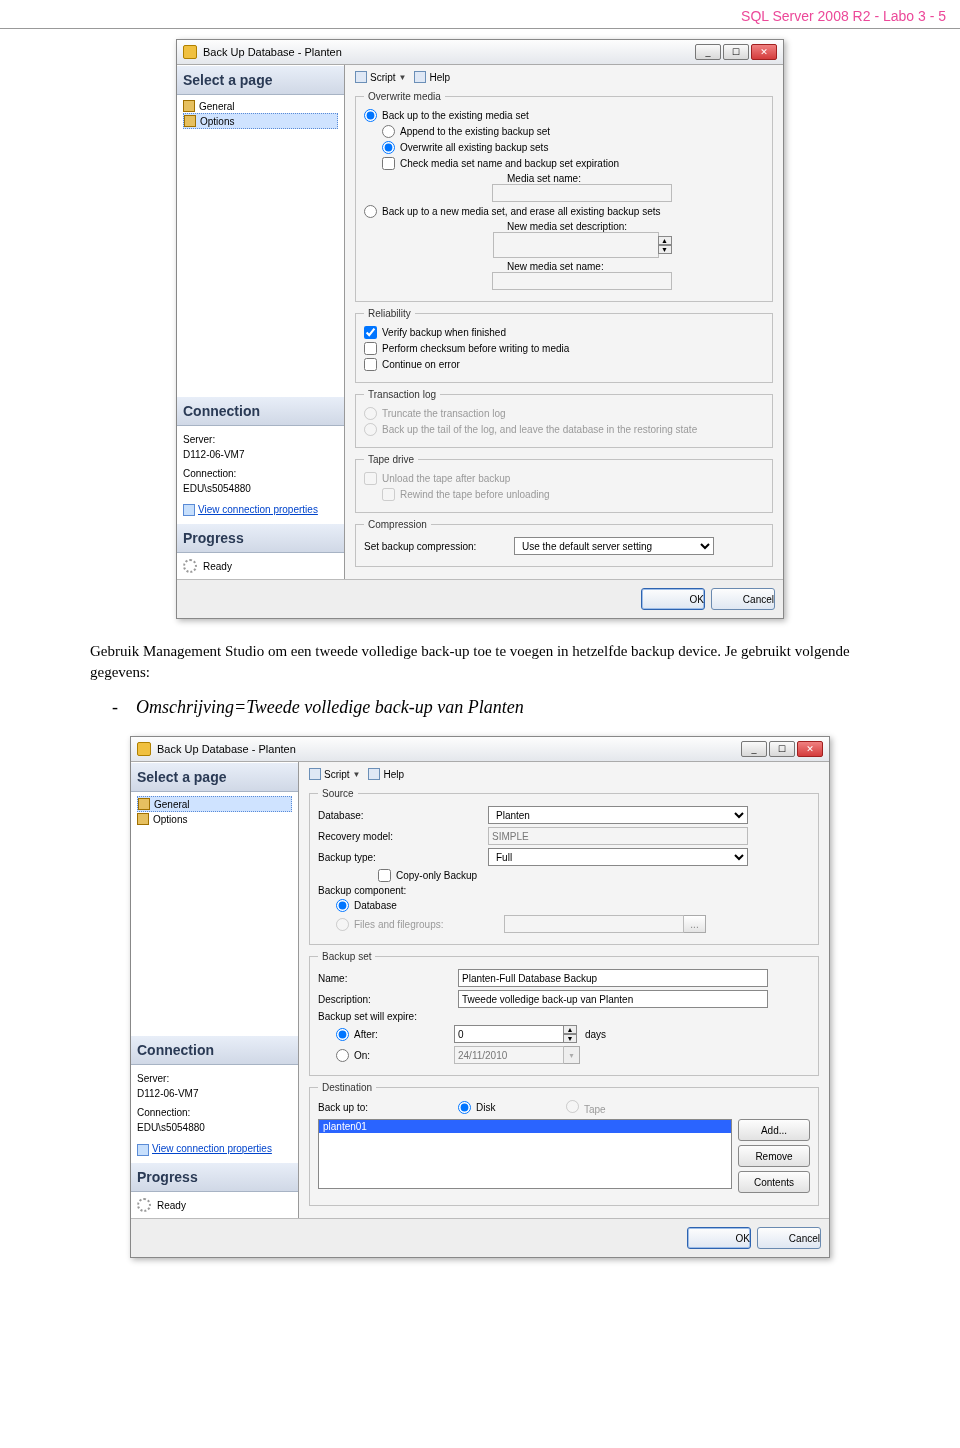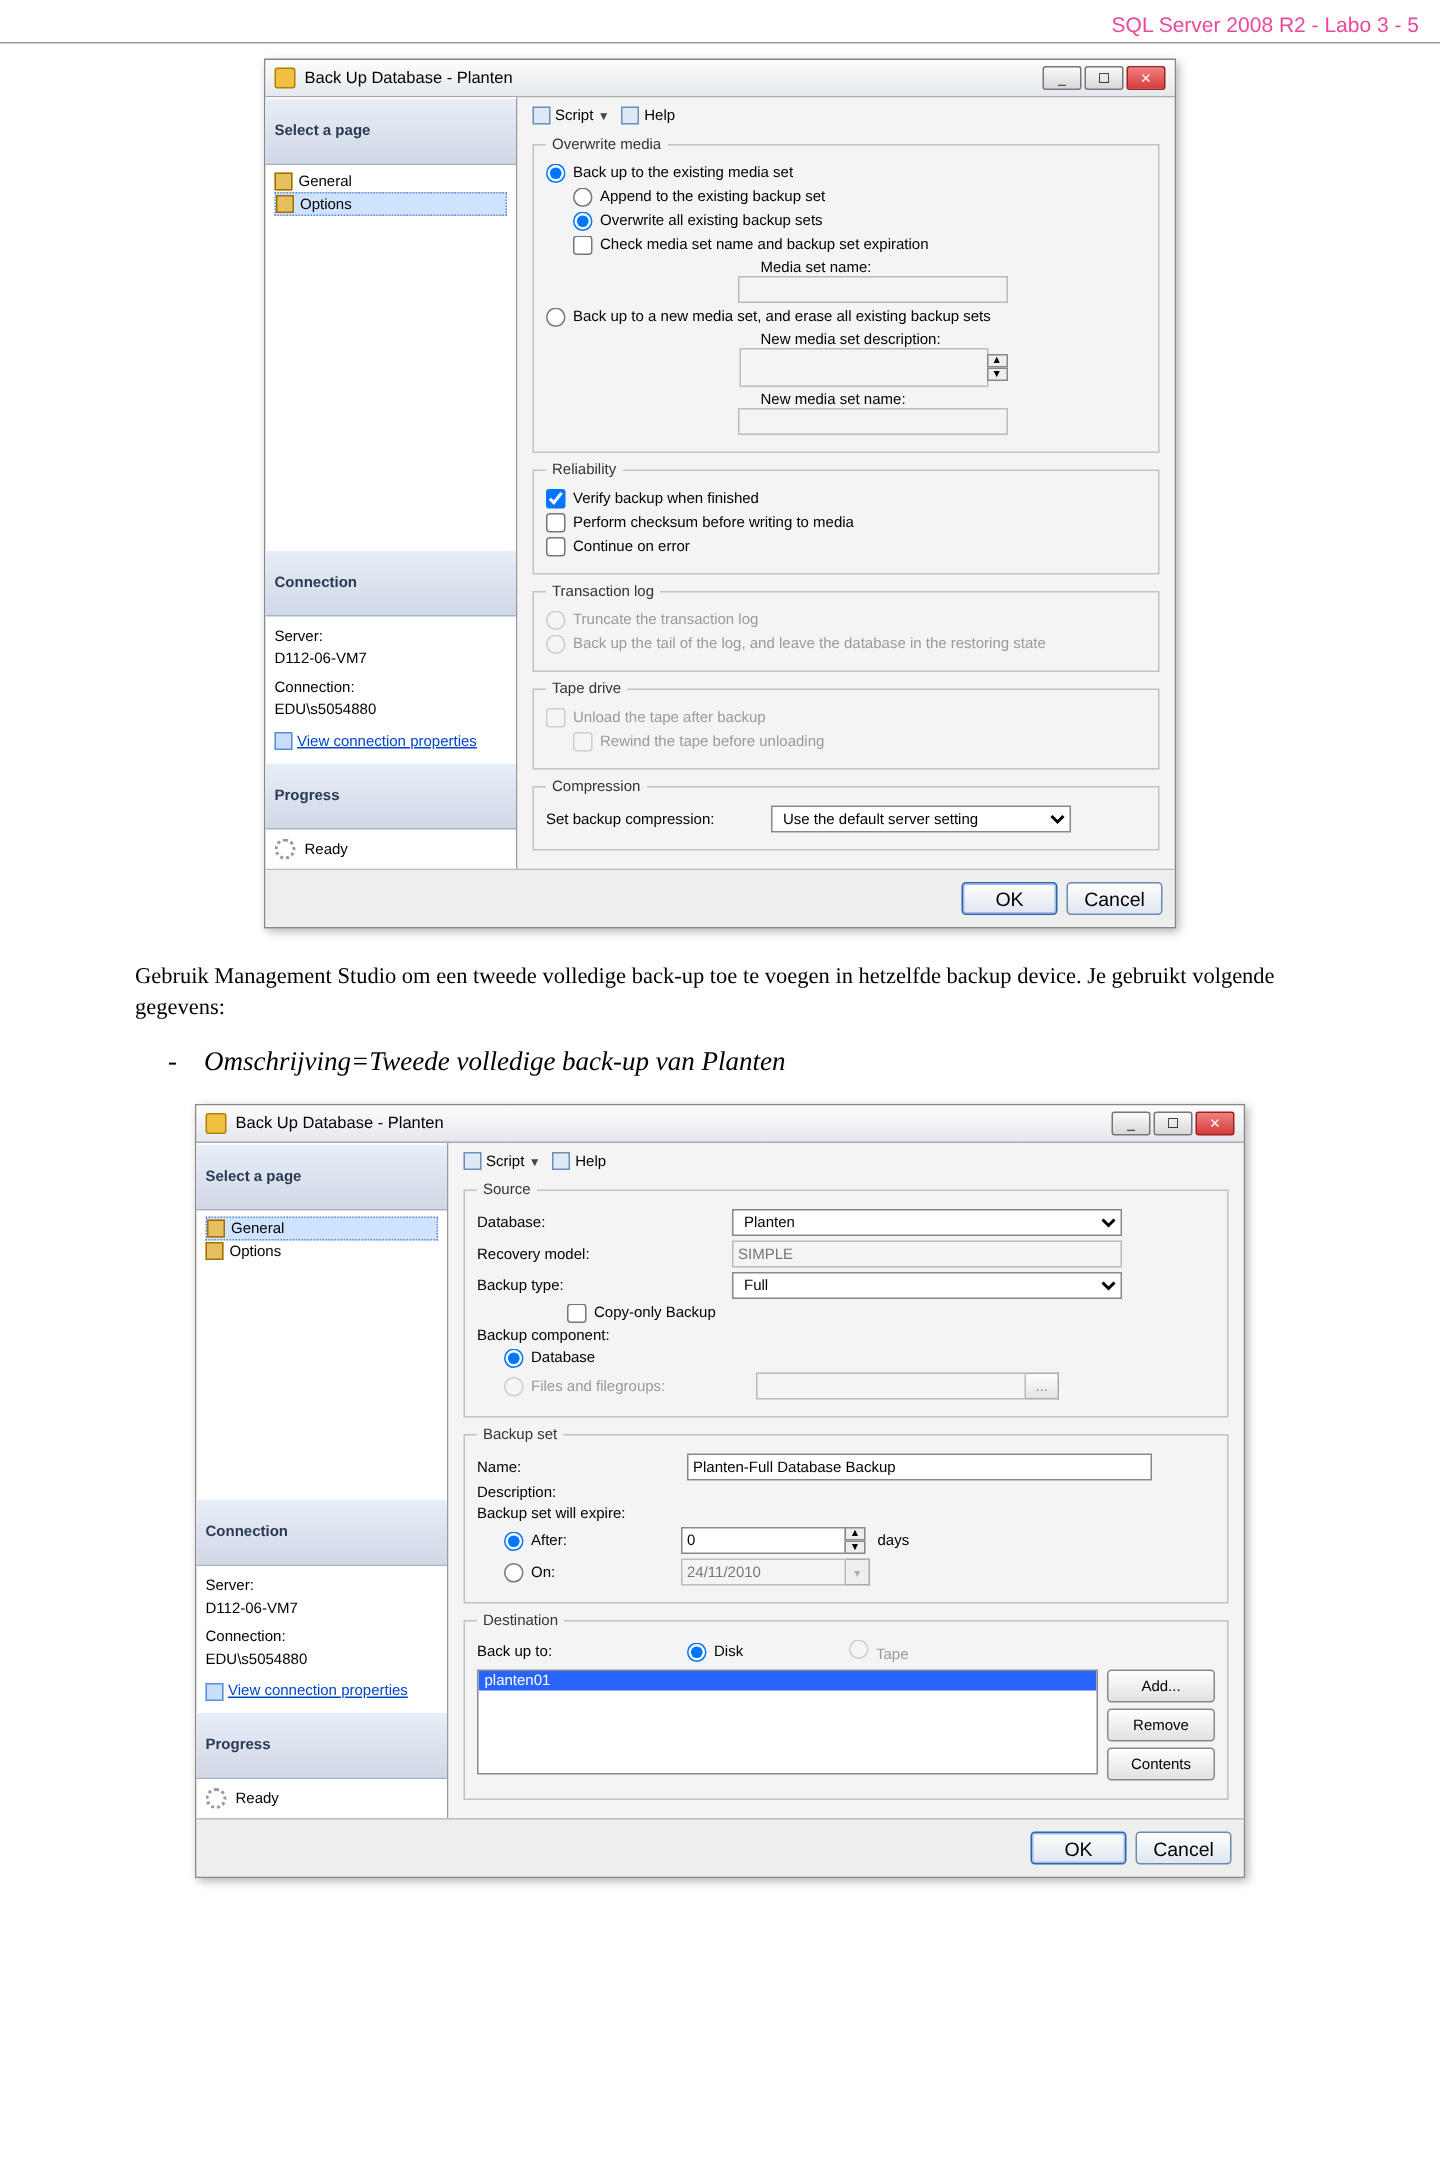--- a/index.html
+++ b/index.html
@@ -51,24 +51,24 @@
   .sidebar {
     width: 168px;
     background: #fff;
     border-right: 1px solid #999;
     display:flex; flex-direction:column;
   }
   .side-sec-hdr {
     background: linear-gradient(#e8eef8,#d0d8e6);
     border-top:1px solid #fff;
     border-bottom:1px solid #a7b3c4;
-    padding:16px 6px;
+    padding:6px 6px;
     font-weight:bold;
     color:#2a3a55;
-    font-size:10px;
+    font-size:14px;
   }
   .side-pages { padding:4px 6px; font-size:10px; }
   .side-page { display:flex; align-items:center; gap:4px; padding:1px 0;}
   .side-page.sel { background:#cfe3ff; border:1px dotted #5a8bd6; }
   .page-ico{width:12px;height:12px;background:#e6c060;border:1px solid #a07000;display:inline-block;}
   .side-fill{flex:1;}
   .conn-body{padding:6px 6px;font-size:10px;line-height:1.5;}
   .link{color:#0044cc;text-decoration:underline;}
   .link-ico{width:12px;height:12px;display:inline-block;background:#c7dffc;border:1px solid #5a8bd6;vertical-align:middle;margin-right:3px;}
   .progress-body{padding:6px;display:flex;align-items:center;gap:6px;font-size:10px;}
@@ -88,21 +88,22 @@
   input[type=text][disabled], select[disabled]{background:#f4f4f4;color:#777;border-color:#bbb;}
   input[type=radio],input[type=checkbox]{margin-right:5px;}
   .indent{margin-left:18px;}
   .indent2{margin-left:36px;flex-direction:column;}
   .disabled{color:#9a9a9a;}
   .btnrow{display:flex;justify-content:flex-end;gap:6px;padding:8px;border-top:1px solid #bbb;background:#eee;}
   .btn{
     min-width:64px;height:22px;
     border:1px solid #6a8ab0;border-radius:3px;
     background:linear-gradient(#fdfdfd,#dfe7f2);
-    font-size:13px;
+    font-size:10px;
+    text-align:right;
   }
   .btn.primary{border-color:#2d63b0;box-shadow:0 0 0 1px #9dbde8 inset;}
   .doc-text{padding:6px 90px 6px 90px;font-size:15px;font-family:Verdana;line-height:1.4;}
   .doc-bullet{margin-left:22px;font-size:18px;font-style:italic;}
   
   .listbox{border:1px solid #888;background:#fff;height:70px;overflow:auto;}
   .listbox .li-sel{background:#2a64ff;color:#fff;padding:1px 4px;font-size:10px;}
   .btn-side{min-width:72px;height:22px;border:1px solid #888;border-radius:3px;background:linear-gradient(#fdfdfd,#e2e2e2);font-size:10px;margin-bottom:4px;}
   .spin-wrap{display:flex;align-items:center;}
   .spin-btns{display:flex;flex-direction:column;margin-left:-1px;}
@@ -366,20 +367,21 @@
         </fieldset>
 
         <fieldset>
           <legend>Backup set</legend>
           <div class="row">
               <span style="width:140px">Name:</span>
             <input type="text" style="width: 310px;" value="Planten-Full Database Backup">
             </div>
           <div class="row">
               <span style="width:140px">Description:</span>
+            <input type="text" style="width: 310px;" value="Tweede volledige back-up van Planten">
             </div>
           <div class="row">
               <span>Backup set will expire:</span>
             </div>
           <div class="row indent">
               <input type="radio" checked="" style="">
               <span style="width:100px">After:</span>
             <div class="spin-wrap">
               <input type="text" style="width: 110px;" value="0">
               <div class="spin-btns">

